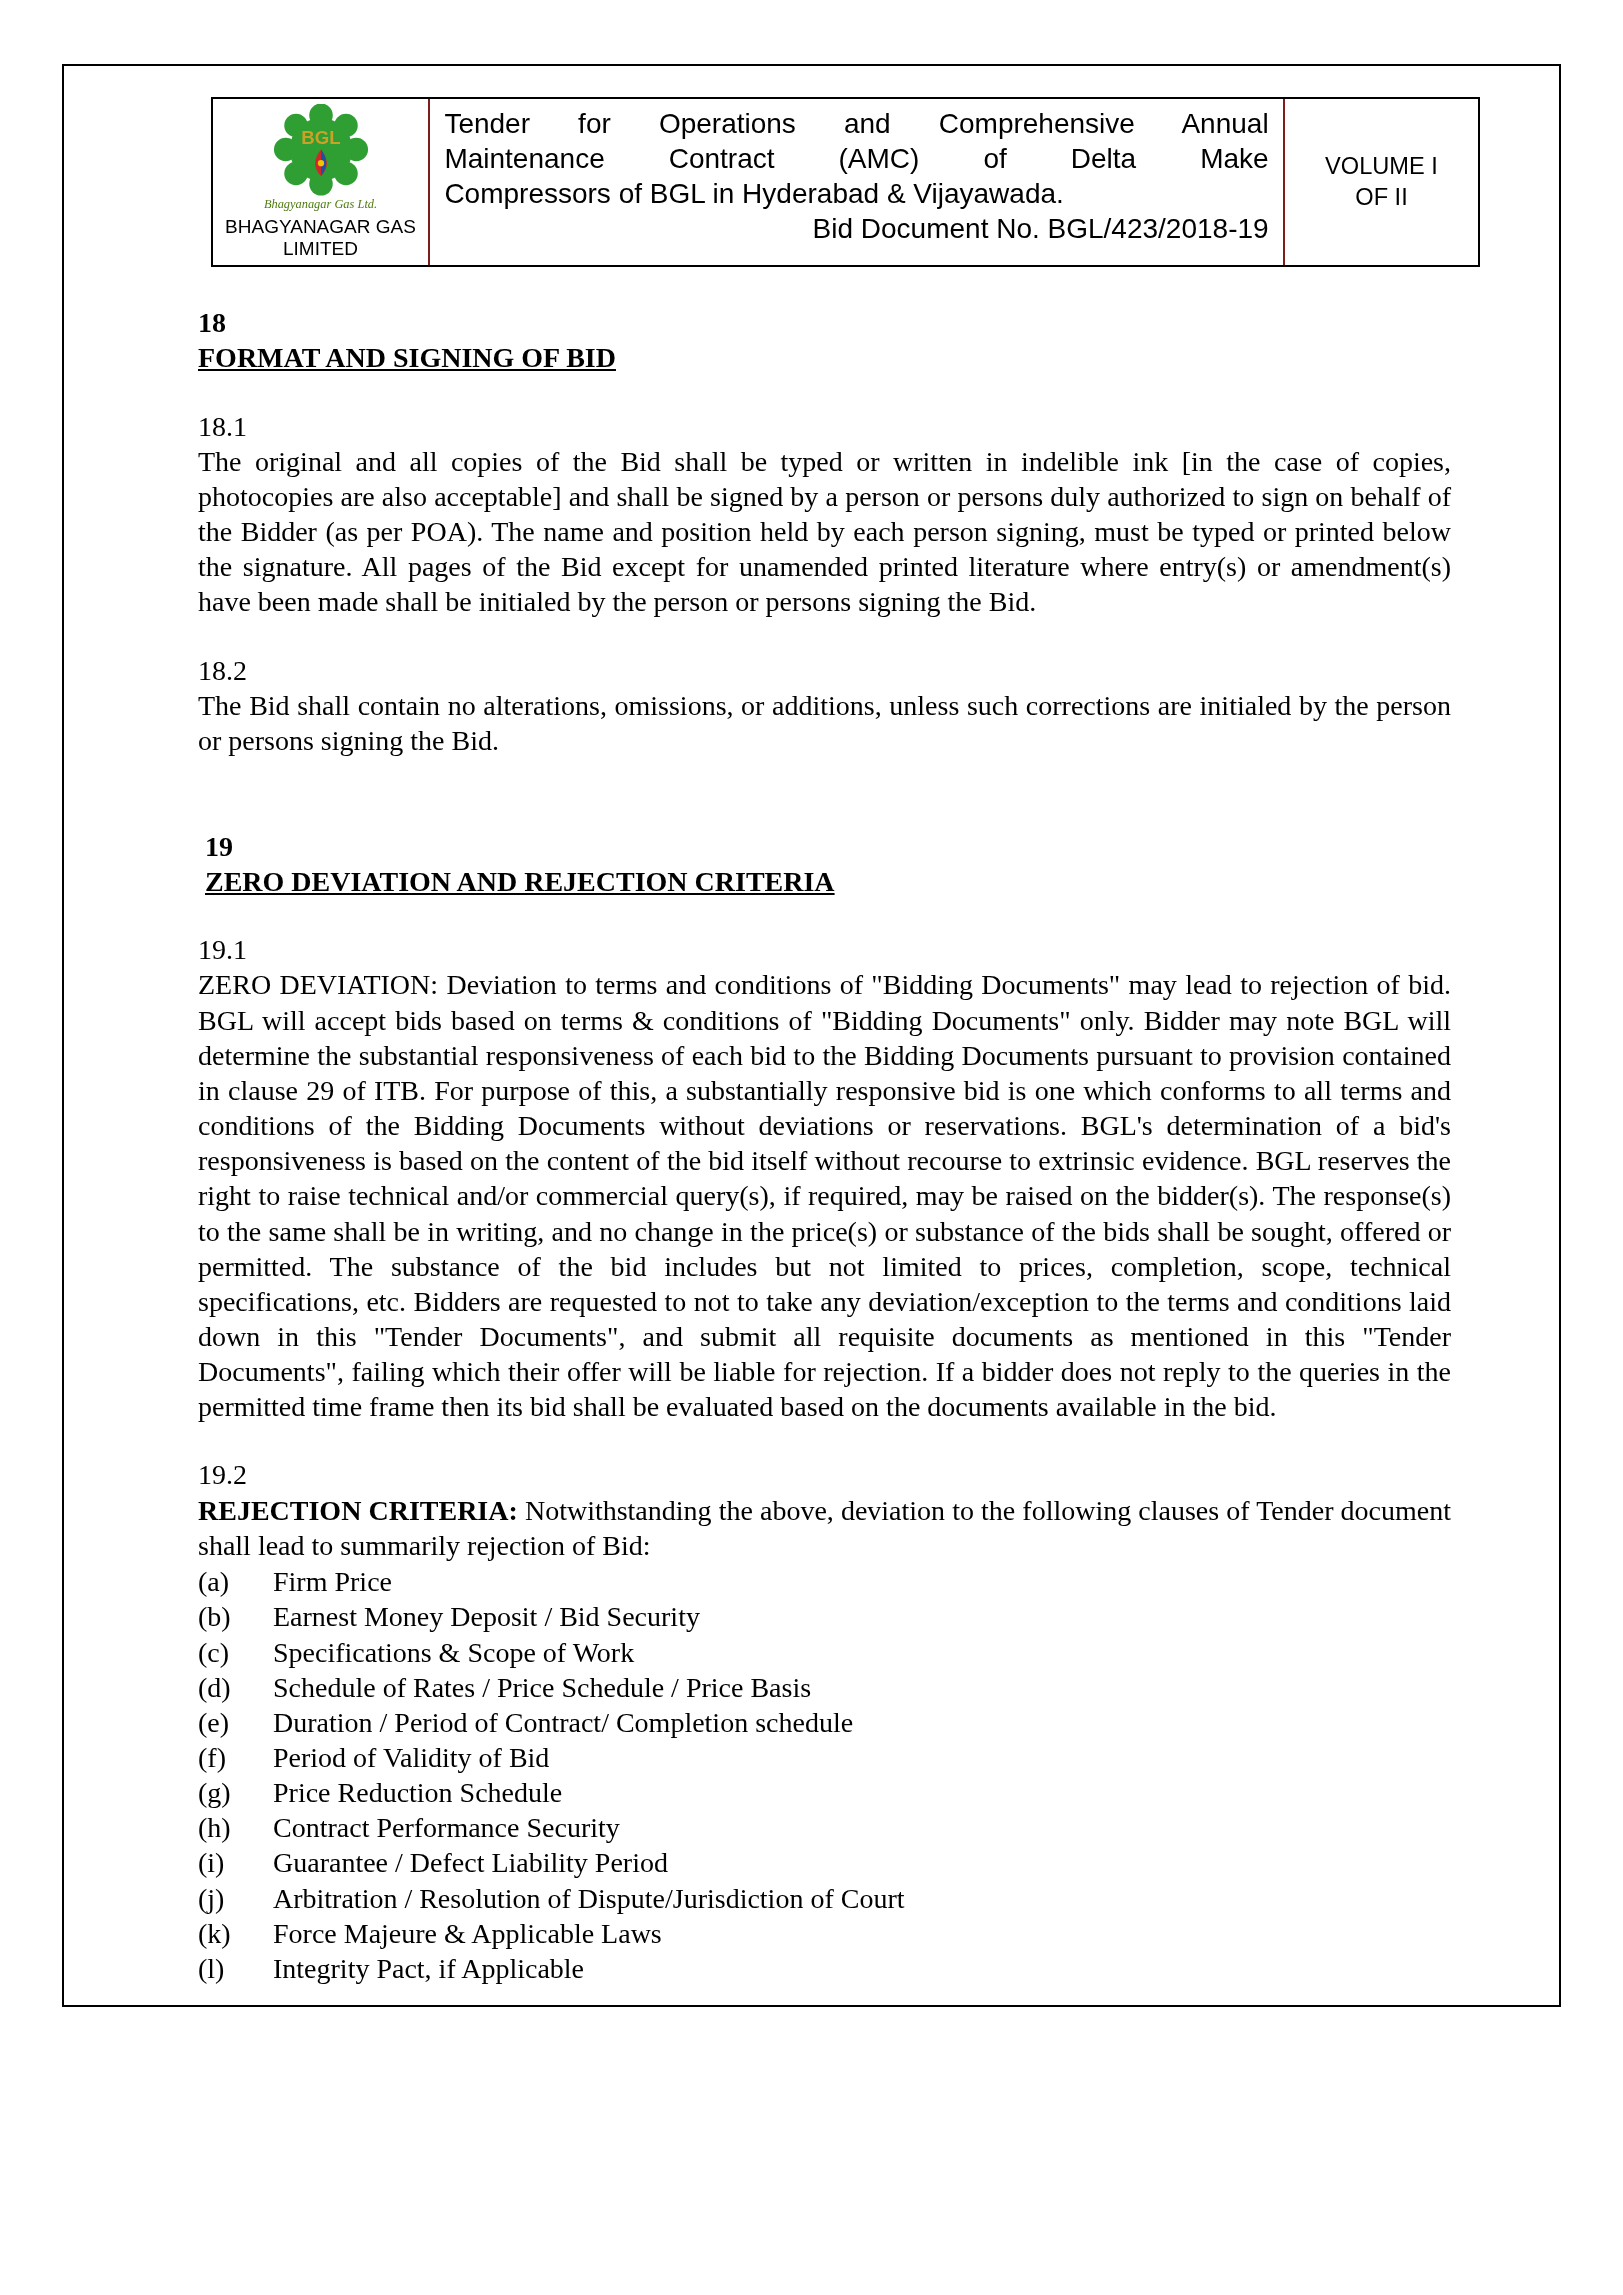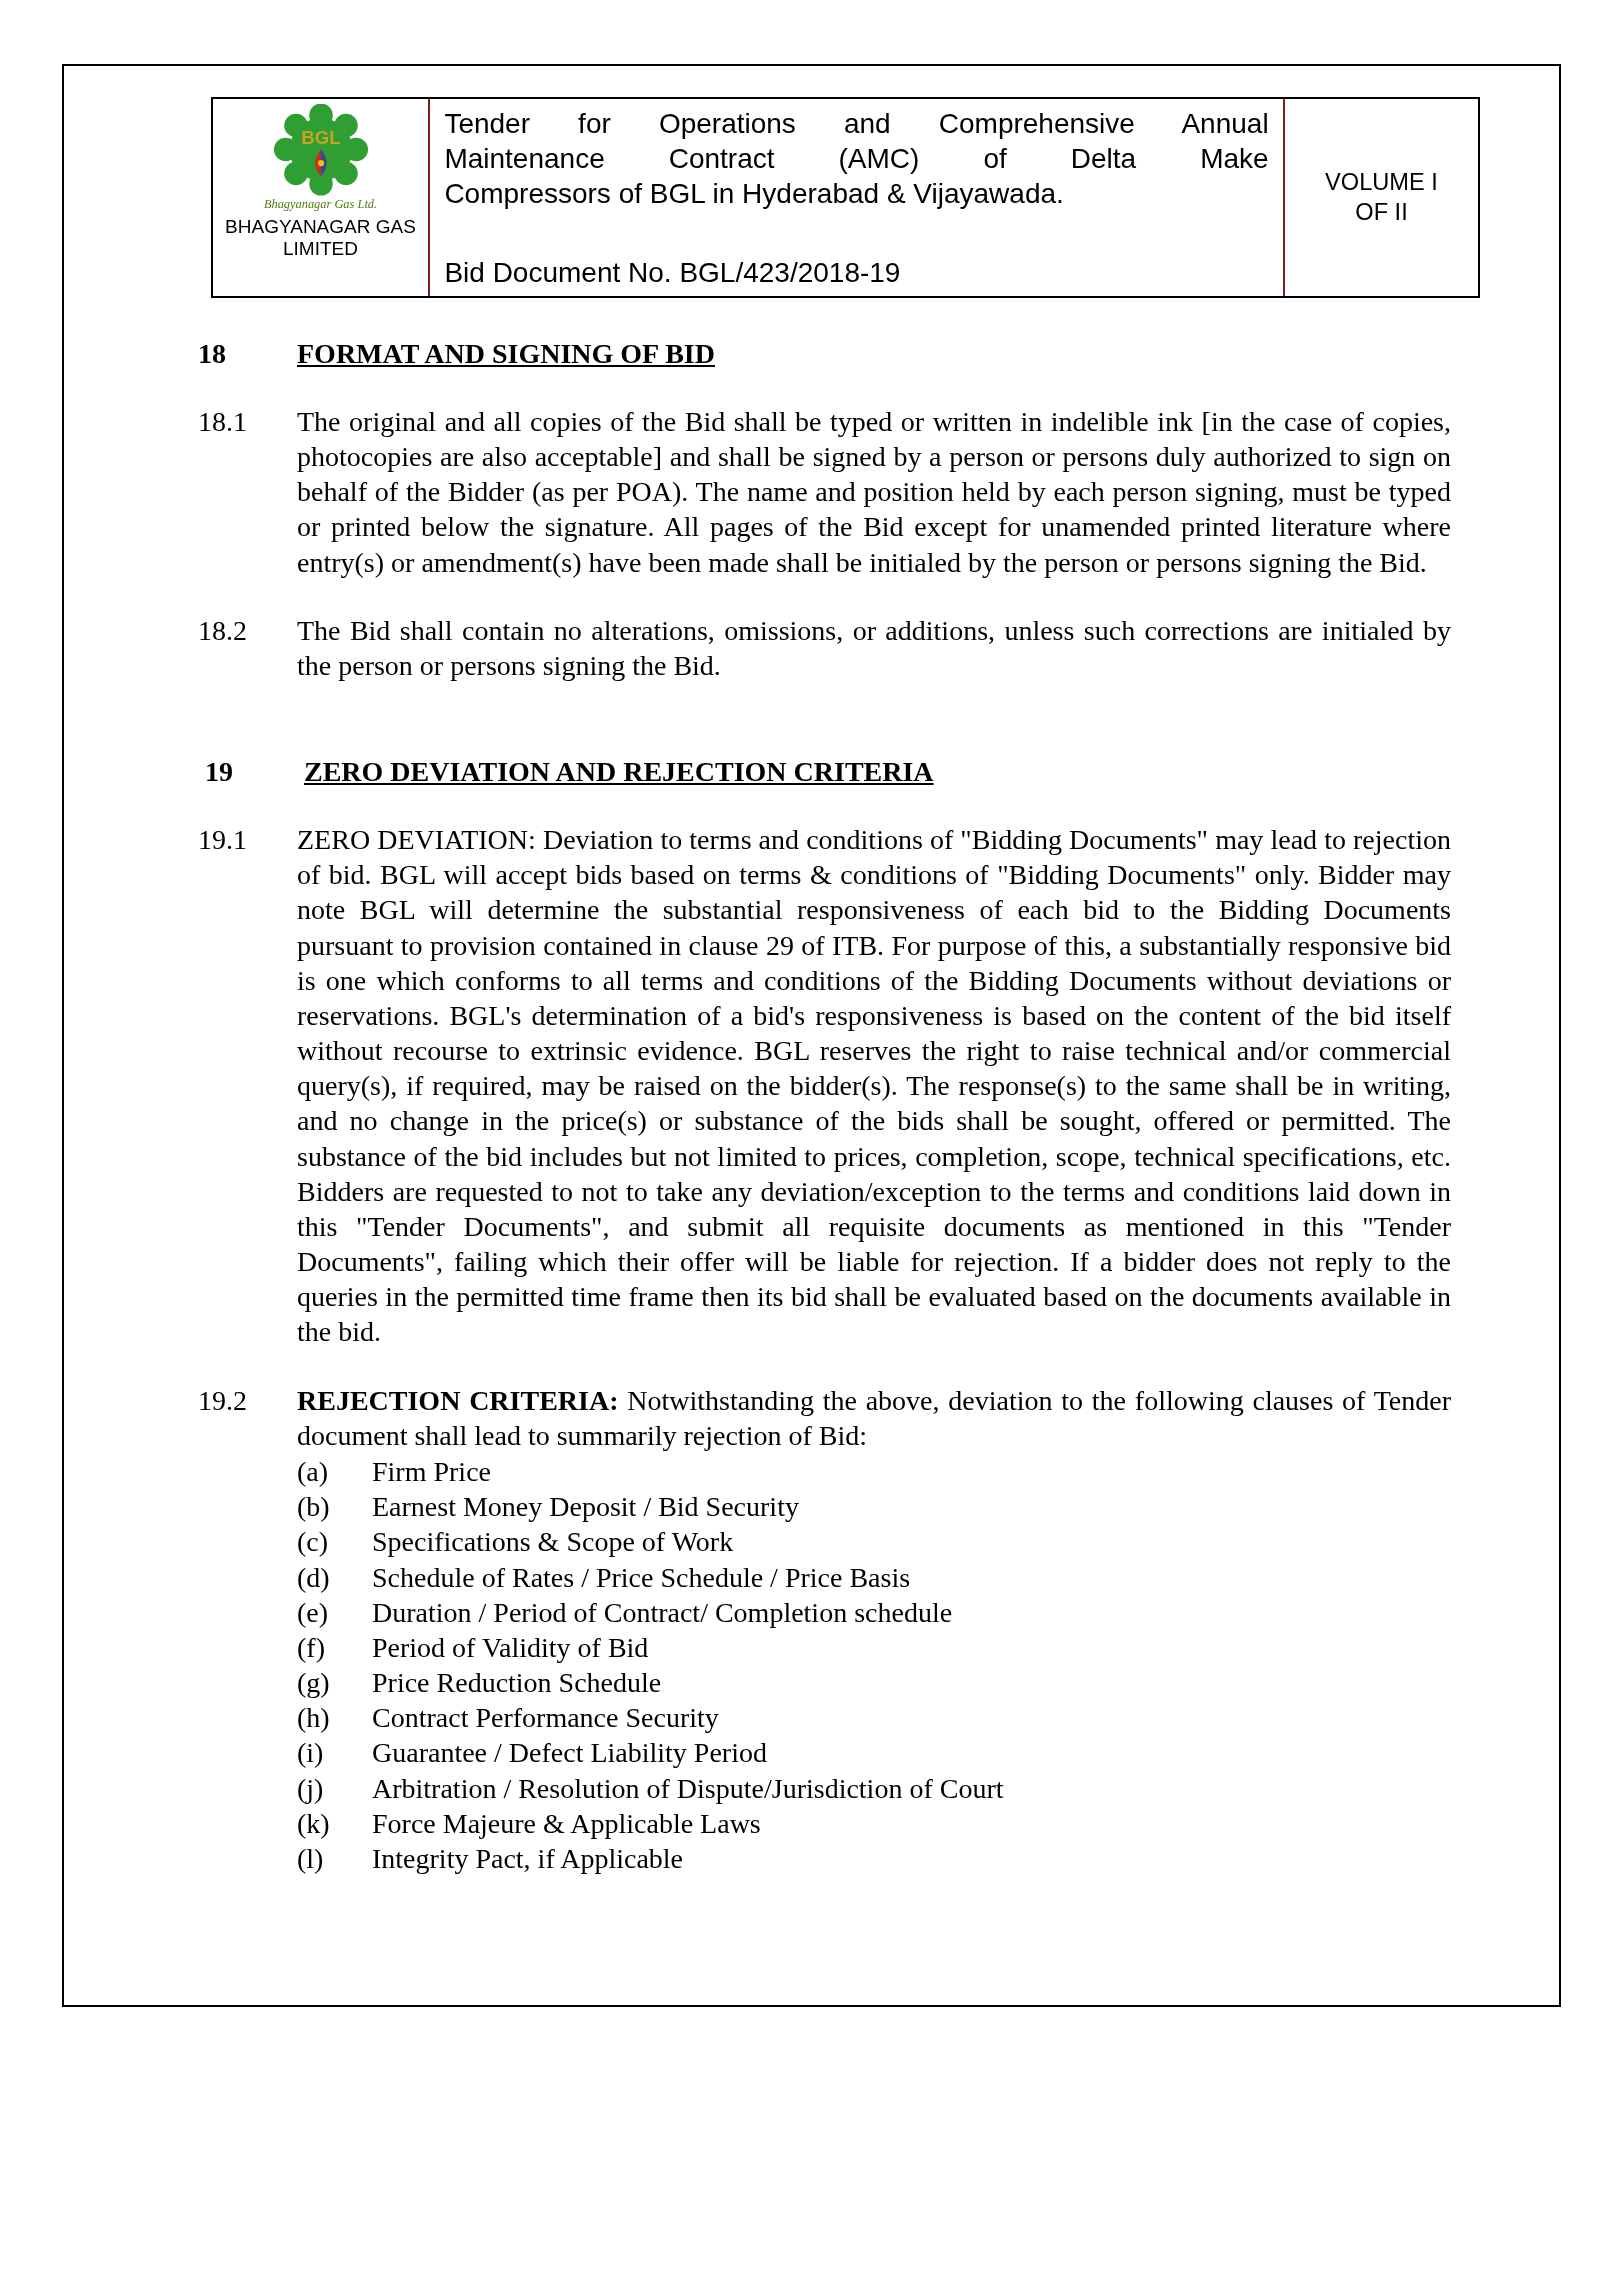--- a/index.html
+++ b/index.html
@@ -38,34 +38,34 @@
     font-size: 28px; line-height: 1.26;
   }
   .volume-cell {
     width: 195px; flex: none;
     display: flex; flex-direction: column; align-items: center; justify-content: center;
     font-family: "Liberation Sans", sans-serif;
     font-size: 23.6px; line-height: 1.3;
   }
   .title-line { text-align: justify; }
   .jl { text-align-last: justify; }
-  .doc-no { text-align: left; margin-top: 44px; }
+  .doc-no { text-align: right; }
   .logo-tagline { color: #4d7c0f; font-size: 12.4px; font-style: italic; margin-top: 1.3px; }
   .company-name {
     font-family: "Liberation Sans", sans-serif;
     font-size: 19px; line-height: 1.15; text-align: center;
     max-width: 196px; margin-top: 3.9px;
   }
 
   
   .doc-body {
     margin-left: 134px; width: 1253px;
     font-size: 28px; line-height: 1.256;
   }
-  .row { display: flex; }
+  .row { display: flex; flex-direction: column; }
   .num { width: 99px; flex: none; }
   .heading { margin-top: 38px; font-weight: bold; }
   .heading .htitle { text-decoration: underline; }
   .para { margin-top: 33px; }
   .ptext { flex: 1; text-align: justify; }
   .sec-gap { margin-top: 71px; margin-left: 7px; }
   .items { margin-top: 1.3px; }
   .item { display: flex; text-align: left; }
   .ilabel { width: 75px; flex: none; }
   .bold { font-weight: bold; }

